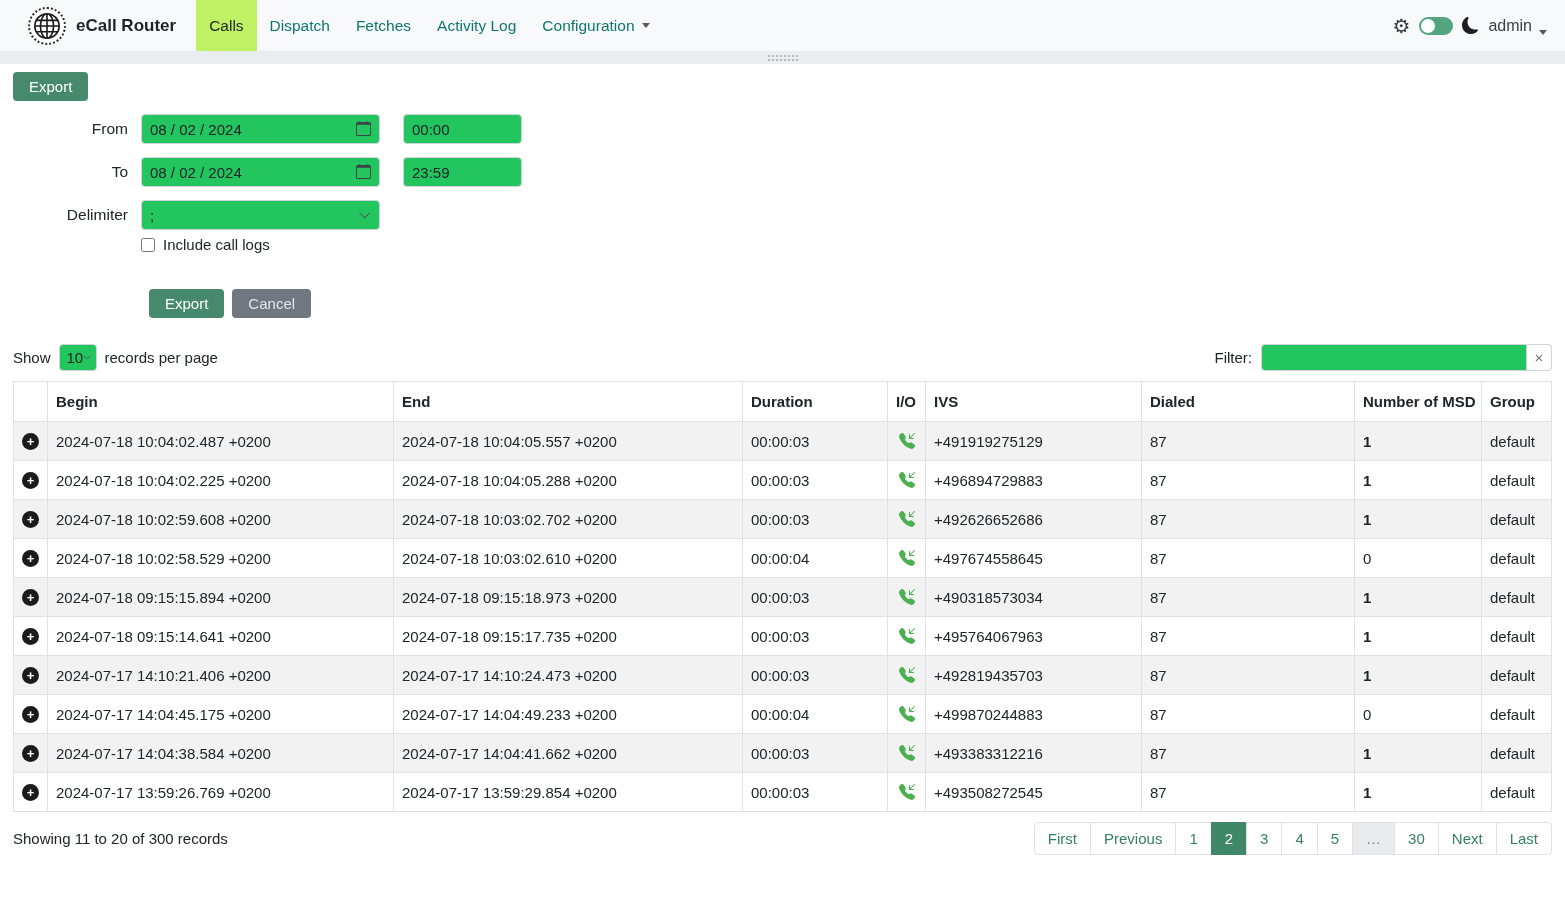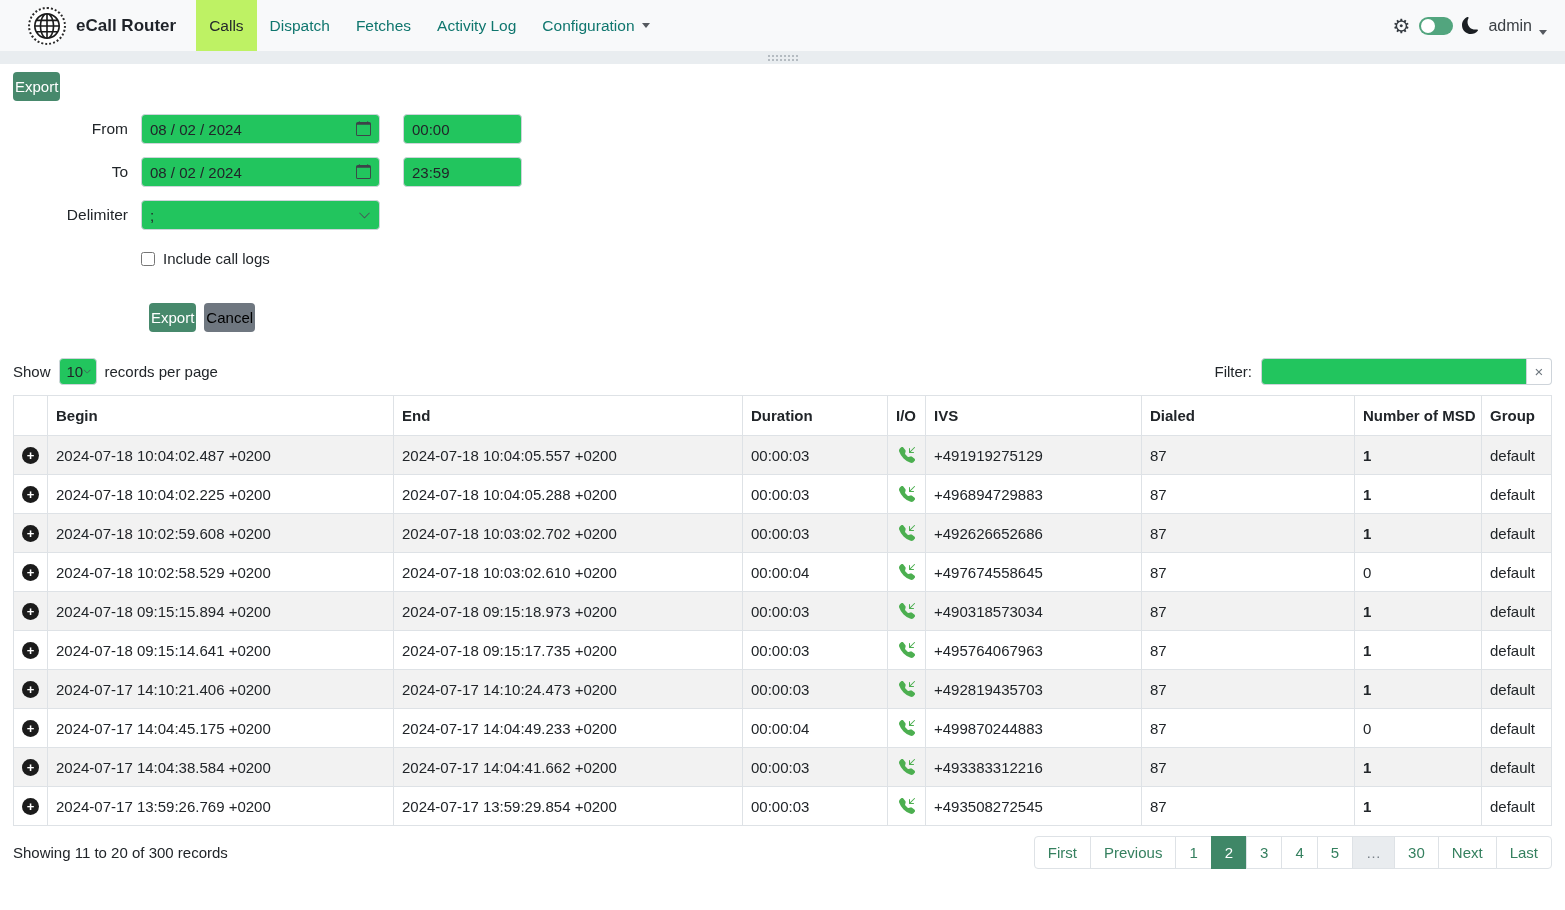--- a/index.html
+++ b/index.html
@@ -32,35 +32,35 @@
            border-top: 5px solid #55595f; display: inline-block; }
 
   
   .drag-strip { height: 13px; background: #e9edf0; display: flex; align-items: center; justify-content: center; }
   .drag-dots { width: 31px; height: 7px;
                background-image: radial-gradient(#b4bbc1 1.2px, transparent 1.3px);
                background-size: 4px 4px; }
 
   
   .export-area { padding: 8px 13px 0 13px; }
-  .btn { border: none; border-radius: 4px; font-size: 15px; padding: 6px 2px; cursor: pointer;
+  .btn { border: none; border-radius: 4px; font-size: 15px; padding: 6px 16px; cursor: pointer;
          font-family: "Liberation Sans", sans-serif; }
   .btn-green { background: #47896c; color: #fff; }
-  .btn-gray { background: #6f7780; color: #000000; }
+  .btn-gray { background: #6f7780; color: #e5e5e5; }
   .form-row { display: flex; align-items: center; margin-top: 13px; }
   .form-label { width: 115px; text-align: right; margin-right: 13px; font-size: 15.5px; }
   .input, .fake-input { border: 1px solid #ced4da; border-radius: 4px; height: 30px;
         font-size: 15px; color: #212529; padding: 0 8px; background: #22c55e;
         font-family: "Liberation Sans", sans-serif; }
   .date-wrap { position: relative; width: 239px; }
   .date-wrap input { width: 100%; padding-right: 32px; }
   .date-wrap .cal { position: absolute; right: 9px; top: 7px; }
   .time-input { width: 119px; margin-left: 23px; }
   .select { width: 239px; display: flex; align-items: center; justify-content: space-between; cursor: pointer; }
-  .checkbox-row { margin-top: 20px; align-items: center; }
+  .checkbox-row { margin-top: 6px; align-items: center; }
   .checkbox-row label { display: flex; align-items: center; gap: 8px; cursor: pointer; }
   .checkbox-row input { width: 14px; height: 14px; margin: 0; }
   .actions-row { margin-top: 36px; display: flex; gap: 8px; }
 
   
   .controls-row { display: flex; align-items: center; justify-content: space-between;
                   padding: 26px 13px 10px 13px; }
   .show-group { display: flex; align-items: center; gap: 8px; }
   .select-sm { height: 27px; width: 38px; padding: 0 4px 0 7px; display: flex; align-items: center;
                justify-content: space-between; cursor: pointer; }

